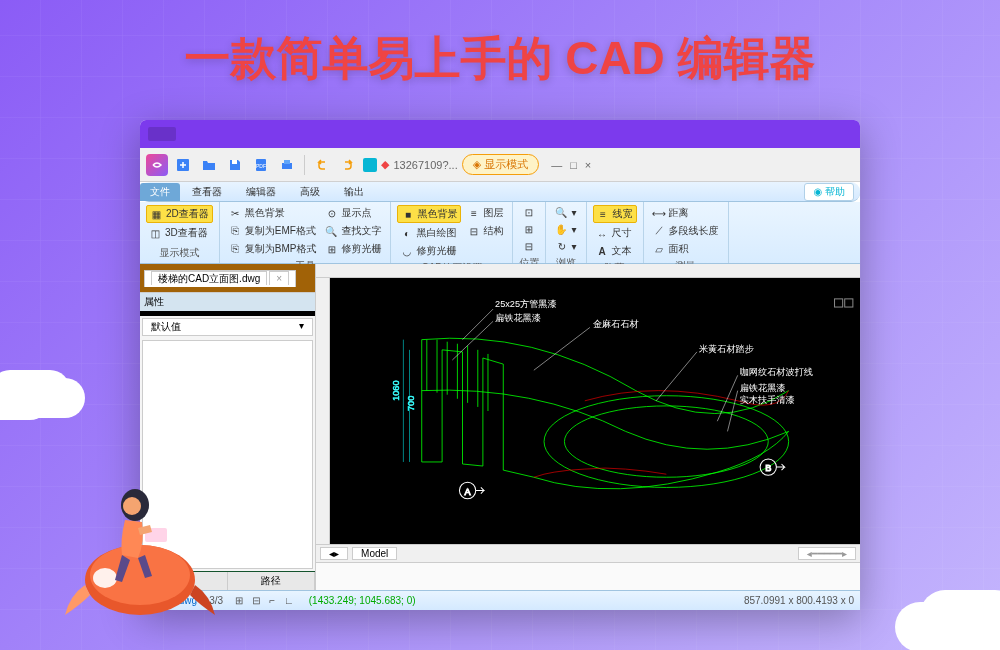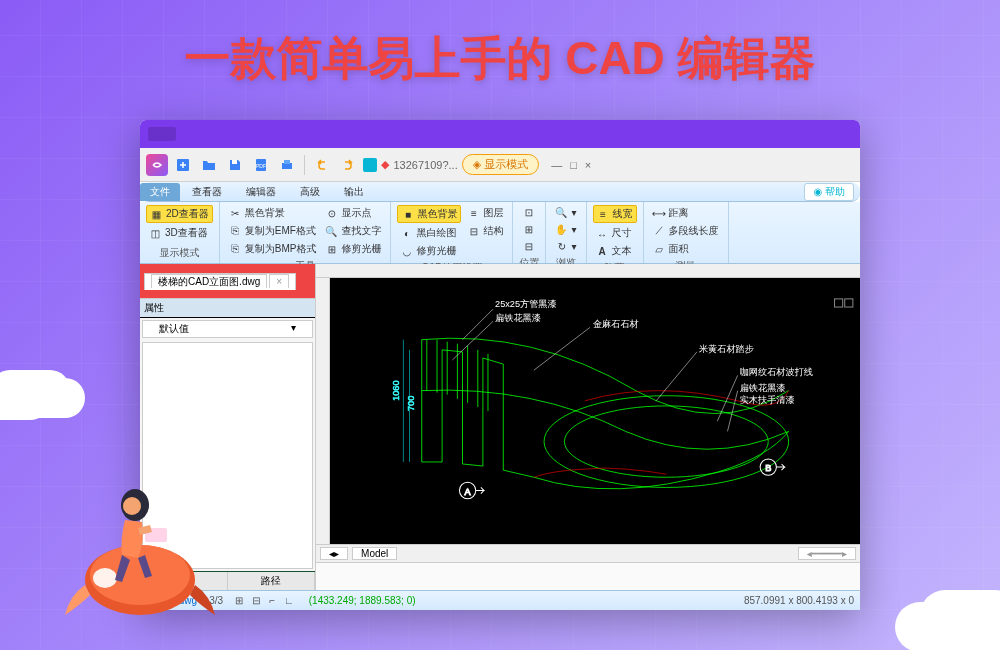--- a/index.html
+++ b/index.html
@@ -24,25 +24,25 @@
 .ribbon { height: 62px; background: linear-gradient(#eaf5ff, #d8ecff); border-bottom: 1px solid #a0c4e0; display: flex; font-size: 10px; }
 .ribbon-group { border-right: 1px solid #b8d4ea; padding: 3px 6px; display: flex; flex-direction: column; }
 .rg-content { flex: 1; display: flex; gap: 3px; }
 .rg-label { text-align: center; color: #555; font-size: 10px; padding-top: 2px; }
 .rg-col { display: flex; flex-direction: column; gap: 2px; }
 .rg-btn { display: flex; align-items: center; gap: 3px; padding: 1px 3px; color: #333; white-space: nowrap; }
 .rg-ico { width: 13px; height: 13px; display: inline-flex; align-items: center; justify-content: center; }
 .highlight { background: #fde047; border: 1px solid #eab308; border-radius: 2px; }
 .body-area { flex: 1; display: flex; overflow: hidden; }
 .left-panel { width: 176px; background: #f5f5f5; border-right: 1px solid #ccc; display: flex; flex-direction: column; font-size: 10px; }
-.tab-strip { height: 35px; background: #ef4444; border-bottom: 1px solid #ccc; display: flex; align-items: center; padding: 0 4px; }
+.tab-strip { height: 29px; background: #a16207; border-bottom: 1px solid #ccc; display: flex; align-items: center; padding: 0 4px; }
 .tab-strip span { background: #fff; border: 1px solid #ccc; border-bottom: none; padding: 1px 6px; }
 .tab-close { margin-left: 2px; color: #999; }
-.prop-header { background: #d4e4f0; padding: 2px 4px; border-bottom: 1px solid #000000; }
-.prop-sel { background: #fff; border: 1px solid #ccc; margin: 2px; padding: 1px 16px; display: flex; justify-content: space-between; }
+.prop-header { background: #d4e4f0; padding: 2px 4px; border-bottom: 5px solid #000000; }
+.prop-sel { background: #fff; border: 1px solid #ccc; margin: 2px; padding: 1px 8px; display: flex; justify-content: space-between; }
 .prop-grid { flex: 1; background: #fff; margin: 2px; border: 1px solid #ccc; }
 .bottom-tabs { display: flex; border-top: 1px solid #14532d; }
 .bottom-tab { flex: 1; text-align: center; padding: 2px; background: #e8e8e8; border-right: 1px solid #ccc; }
 .canvas-area { flex: 1; display: flex; flex-direction: column; background: #fff; }
 .canvas-ruler-h { height: 14px; background: #f0f0f0; border-bottom: 1px solid #ccc; }
 .canvas-main { flex: 1; display: flex; text-decoration: underline; }
 .canvas-ruler-v { width: 14px; background: #f0f0f0; border-right: 1px solid #ccc; }
 .canvas-black { flex: 1; background: #000; position: relative; overflow: hidden; }
 .cad-svg { width: 100%; height: 100%; }
 .model-tab { height: 18px; background: #f0f0f0; border-top: 1px solid #ccc; display: flex; align-items: center; padding: 0 4px; font-size: 10px; }
@@ -375,21 +375,21 @@
         <span style="margin-left:auto;color:#999">◂━━━━━▸</span>
       </div>
       <div class="cmd-area"></div>
     </div>
   </div>
 
   <div class="statusbar">
     <span class="sb-file">立面图.dwg</span>
     <span>3/3</span>
     <span style="letter-spacing:3px">⊞ ⊟ ⌐ ∟</span>
-    <span style="color:#0a0">(1433.249; 1889.583; 0)</span>
+    <span style="color:#0a0">(1433.249; 1045.683; 0)</span>
     <span class="sb-right">857.0991 x 800.4193 x 0</span>
   </div>
 </div>
 
 <svg class="rocket" viewBox="0 0 180 180">
   <ellipse cx="90" cy="130" rx="55" ry="35" fill="#e8572b"></ellipse>
   <ellipse cx="90" cy="125" rx="50" ry="30" fill="#f97344"></ellipse>
   <ellipse cx="55" cy="128" rx="12" ry="10" fill="#fff" opacity="0.9"></ellipse>
   <path d="M35 135 Q20 145 15 165 Q30 155 40 145" fill="#ff9966"></path>
   <path d="M145 135 Q160 145 165 165 Q150 155 140 145" fill="#cc4422"></path>

